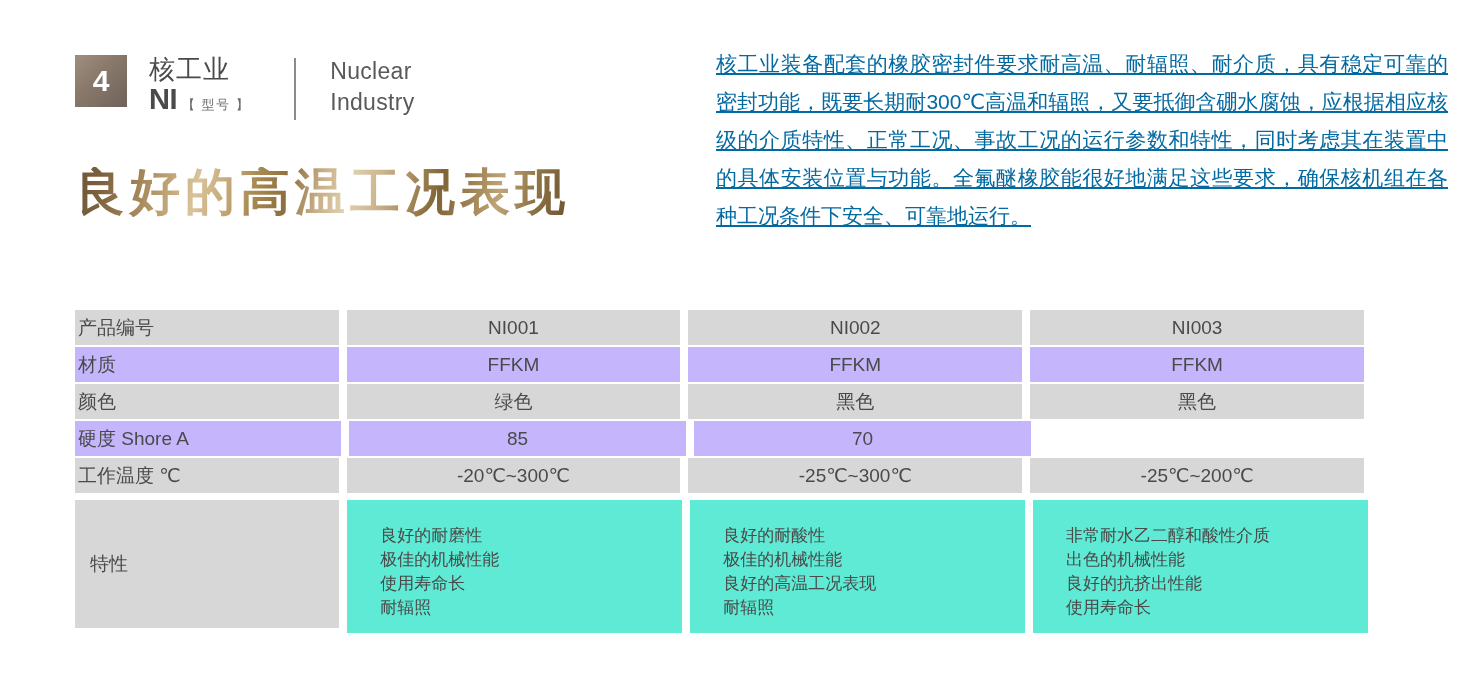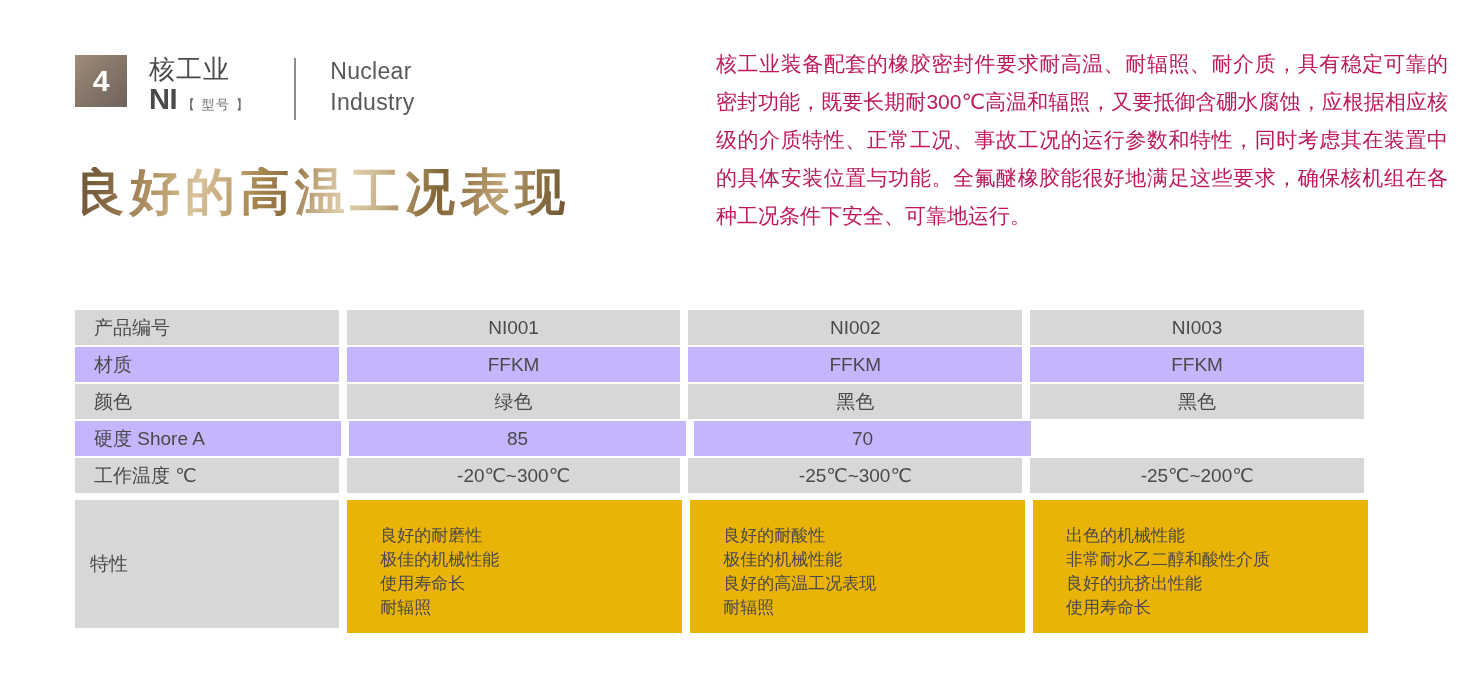--- a/index.html
+++ b/index.html
@@ -120,24 +120,25 @@
     -webkit-text-fill-color: transparent;
   }
 
   .intro {
     position: absolute;
     left: 641px;
     top: 0;
     width: 732px;
     font-size: 21px;
     line-height: 38px;
-    color: #be185d;
+    color: #0369a1;
     text-align: justify;
     text-justify: inter-character;
     letter-spacing: 0px;
+    text-decoration: underline;
   }
 
   
   .spec-table {
     position: absolute;
     left: 75px;
     top: 310px;
     width: 1293px;
   }
 
@@ -150,21 +151,21 @@
     box-sizing: border-box;
     font-size: 19px;
     color: #4a4a4a;
     display: flex;
     align-items: center;
   }
 
   .cell.label {
     width: 266px;
     height: 35px;
-    padding-left: 19px;
+    padding-left: 3px;
     margin-right: 8px;
     justify-content: flex-start;
   }
 
   .cell.val {
     width: 337px;
     height: 35px;
     margin-right: 8px;
     justify-content: center;
   }
@@ -187,21 +188,21 @@
     display: flex;
     align-items: center;
     padding-left: 15px;
     font-size: 19px;
     color: #4a4a4a;
   }
   .feat-cell {
     box-sizing: border-box;
     width: 337px;
     height: 133px;
-    background: #eab308;
+    background: #5eead4;
     margin-right: 8px;
     padding: 24px 8px 0 33px;
     font-size: 17px;
     color: #4a4a4a;
     line-height: 24px;
   }
   .feat-cell:last-child { margin-right: 0; }
   .feat-cell .fline { display: block; white-space: nowrap; }
 </style>
 </head>
@@ -280,20 +281,20 @@
     </div>
 
     <div class="feat-cell">
       <span class="fline">良好的耐酸性</span>
       <span class="fline">极佳的机械性能</span>
       <span class="fline">良好的高温工况表现</span>
       <span class="fline">耐辐照</span>
     </div>
 
     <div class="feat-cell">
+      <span class="fline">非常耐水乙二醇和酸性介质</span>
       <span class="fline">出色的机械性能</span>
-      <span class="fline">非常耐水乙二醇和酸性介质</span>
       <span class="fline">良好的抗挤出性能</span>
       <span class="fline">使用寿命长</span>
     </div>
   </div>
 
 </div>
 
 </body></html>

